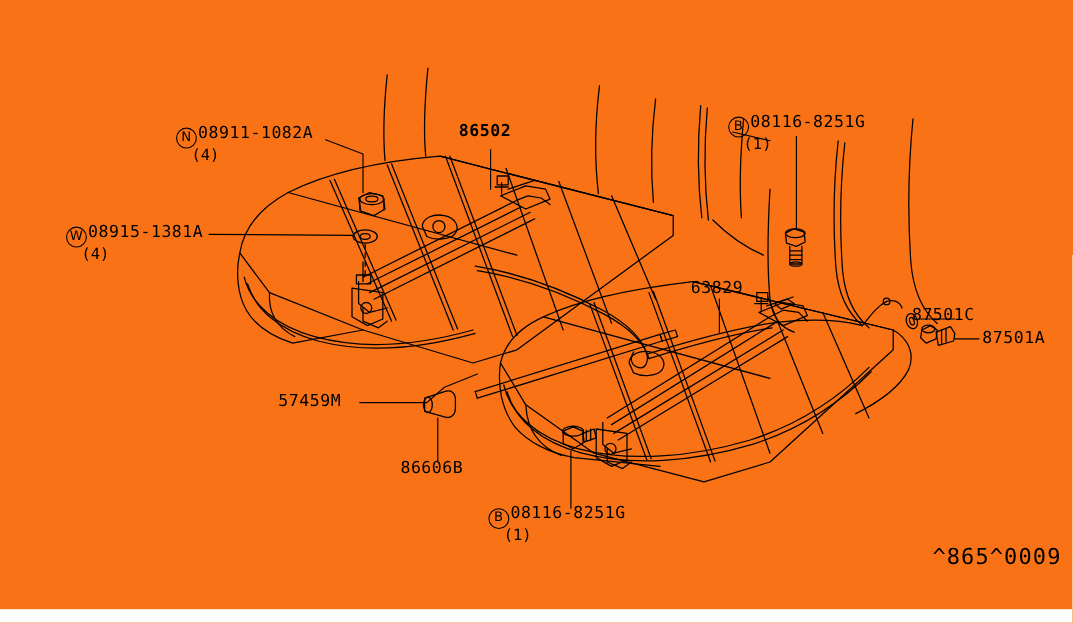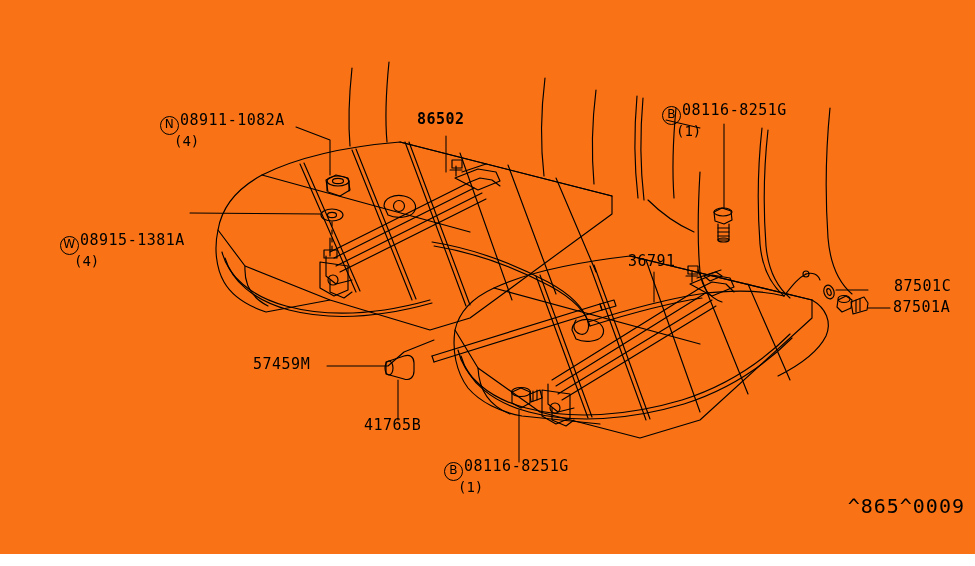--- a/index.html
+++ b/index.html
@@ -260,52 +260,52 @@
       </g>
 
     </g>
   </svg>
 
   <div class="lbl" style="left:160px;top:113px;">
     <span class="circ">N</span><span class="num">08911-1082A</span>
     <span class="qty">(4)</span>
   </div>
 
-  <div class="lbl" style="left:60px;top:203px;margin-top:30px;">
+  <div class="lbl" style="left:60px;top:203px;">
     <span class="circ">W</span><span class="num">08915-1381A</span>
     <span class="qty">(4)</span>
   </div>
 
   <div class="lbl" style="left:417px;top:112px;font-weight:bold;">
     <span class="num">86502</span>
   </div>
 
   <div class="lbl" style="left:662px;top:103px;">
     <span class="circ">B</span><span class="num">08116-8251G</span>
     <span class="qty">(1)</span>
   </div>
 
   <div class="lbl" style="left:628px;top:254px;">
-    <span class="num">36791</span>
-  </div>
-
-  <div class="lbl" style="left:894px;top:279px;">
+    <span class="num">63829</span>
+  </div>
+
+  <div class="lbl" style="left:829px;top:279px;">
     <span class="num">87501C</span>
   </div>
 
   <div class="lbl" style="left:893px;top:300px;text-decoration:underline;">
     <span class="num">87501A</span>
   </div>
 
   <div class="lbl" style="left:253px;top:357px;">
     <span class="num">57459M</span>
   </div>
 
   <div class="lbl" style="left:364px;top:418px;">
-    <span class="num">41765B</span>
+    <span class="num">86606B</span>
   </div>
 
   <div class="lbl" style="left:444px;top:459px;">
     <span class="circ">B</span><span class="num">08116-8251G</span>
     <span class="qty">(1)</span>
   </div>
 
   <div id="sheetcode">^865^0009</div>
 
 </div>

